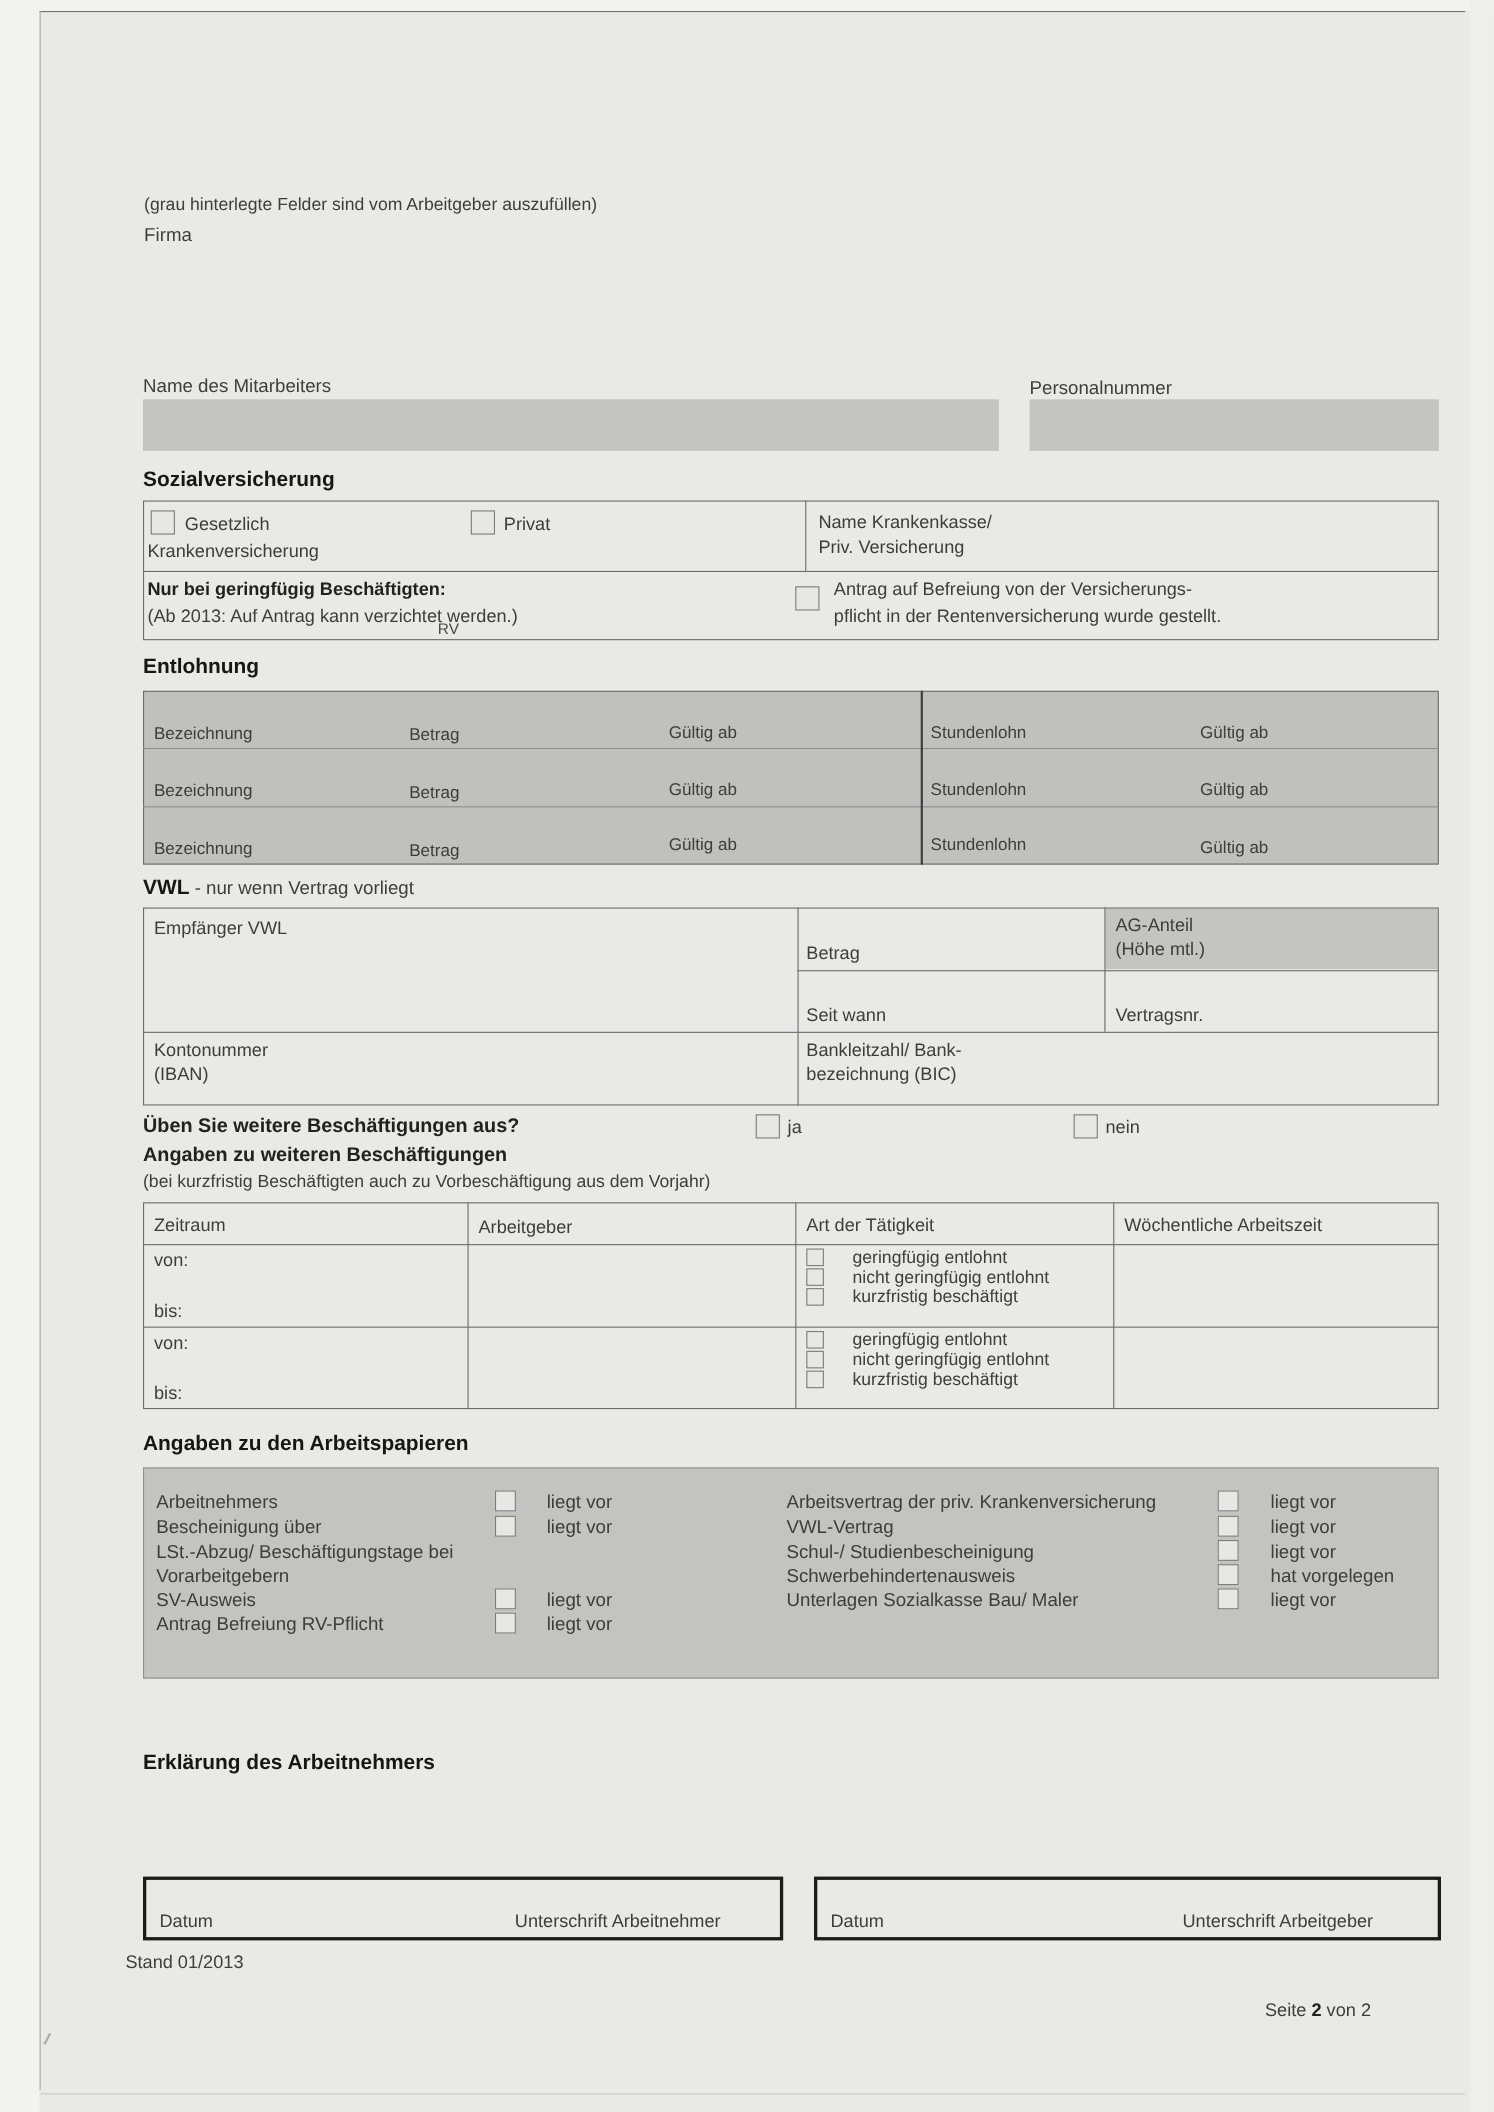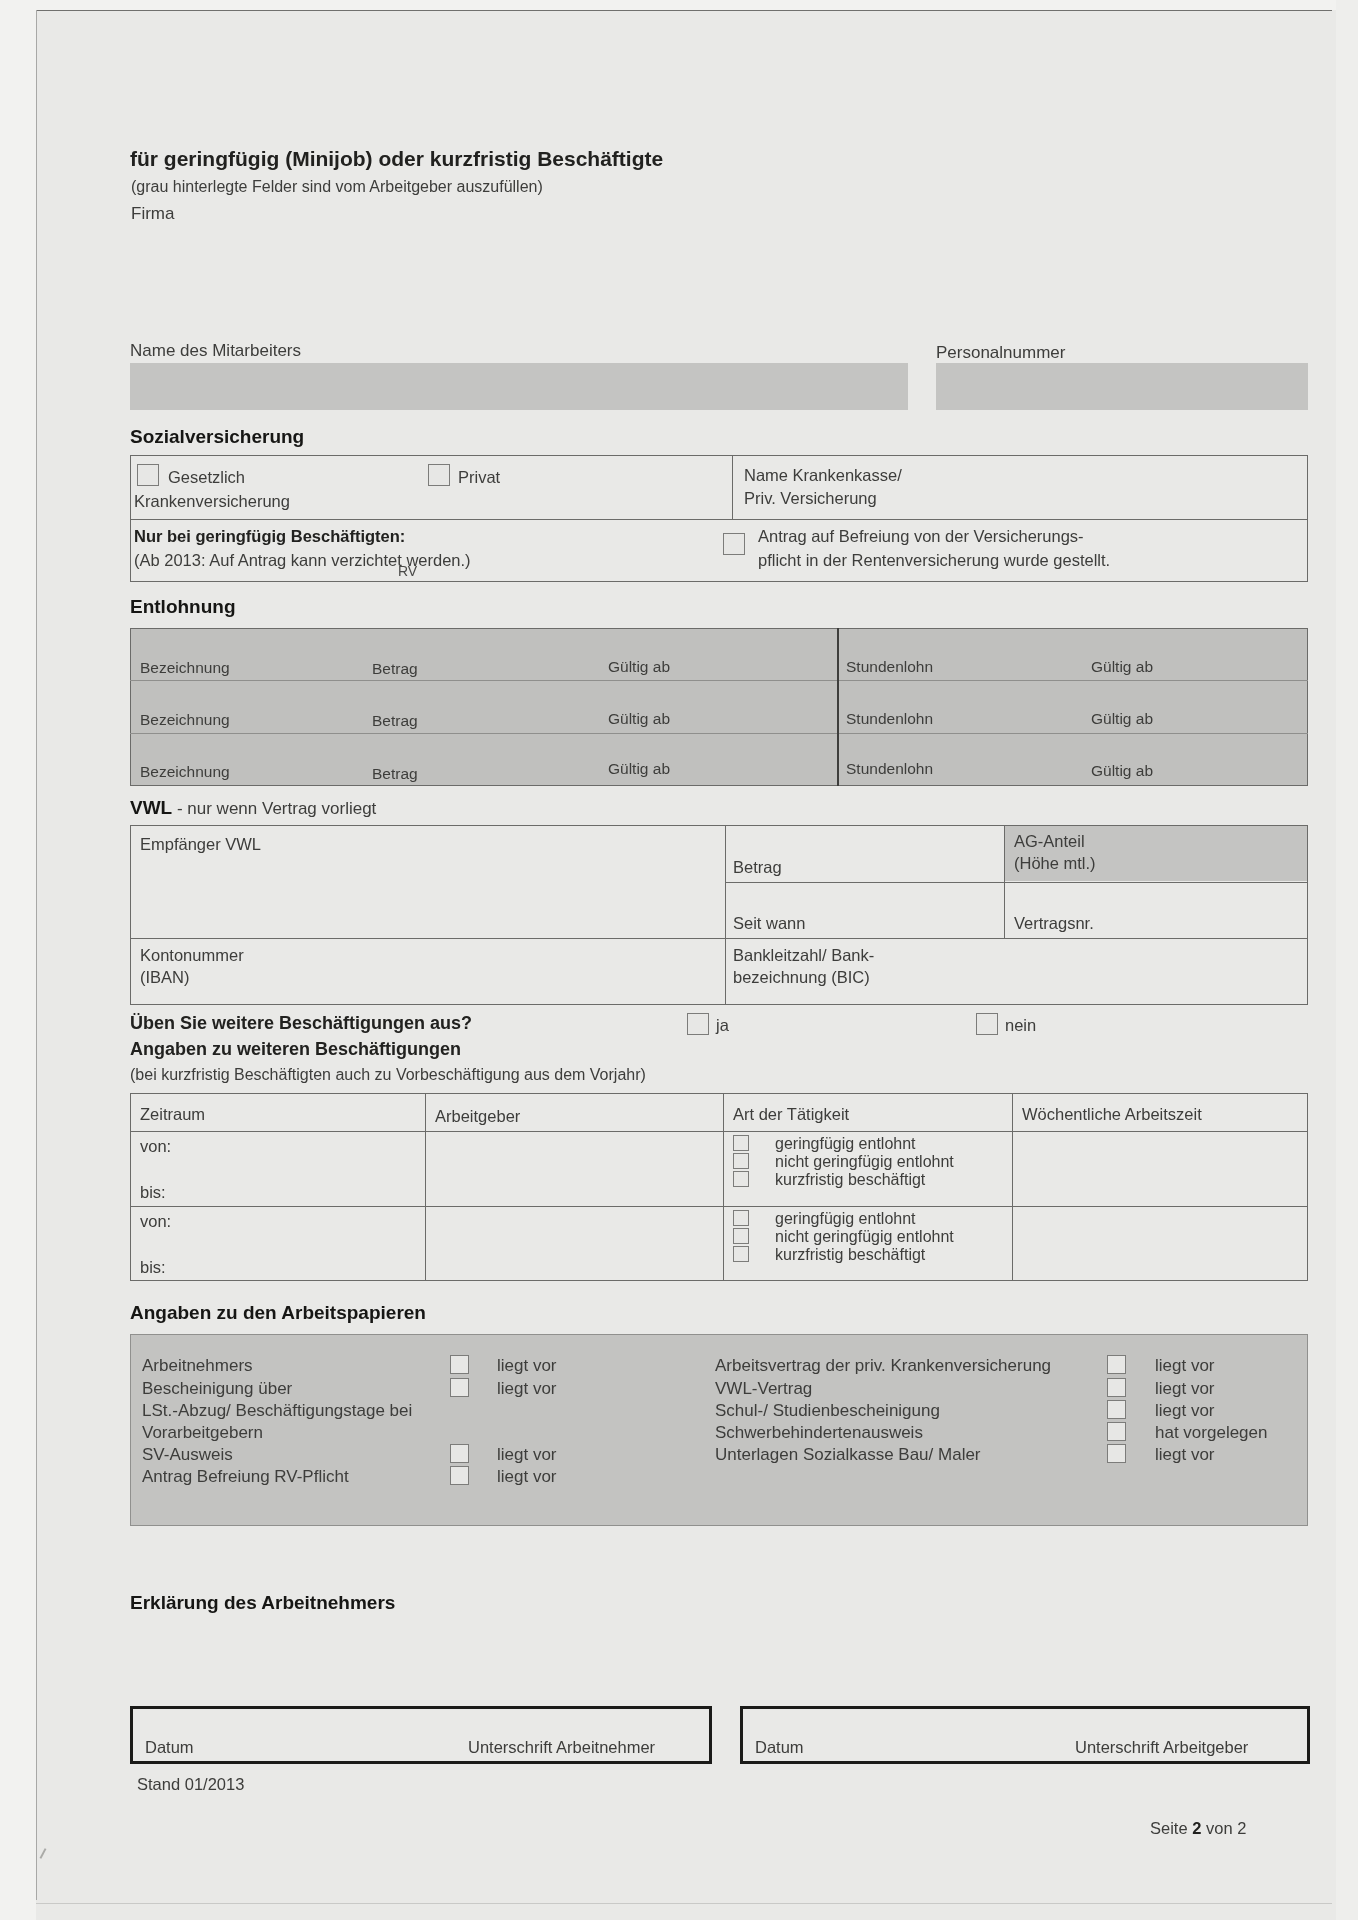--- a/index.html
+++ b/index.html
@@ -33,21 +33,20 @@
 <div class="canvas">
 
   <div class="strip" style="left:0;top:0;width:1358px;height:10px;"></div>
   <div class="strip" style="left:0;top:0;width:36px;height:1920px;"></div>
   <div class="strip" style="left:1336px;top:0;width:22px;height:1920px;background:#eeeeec;"></div>
   <div class="hl" style="left:36px;top:10px;width:1296px;border-top-color:#70706e;"></div>
   <div class="vl frame" style="left:36px;top:10px;height:1890px;"></div>
   <div class="hl faint" style="left:36px;top:1903px;width:1296px;"></div>
   <div class="artifact" style="left:42px;top:1848px;"></div>
 
-  <div class="t fs21 b" style="left:130px;top:146px;">für geringfügig (Minijob) oder kurzfristig Beschäftigte</div>
   <div class="t fs16" style="left:131px;top:177px;">(grau hinterlegte Felder sind vom Arbeitgeber auszufüllen)</div>
   <div class="t fs17" style="left:131px;top:204px;">Firma</div>
 
   <div class="t fs17" style="left:130px;top:341px;">Name des Mitarbeiters</div>
   <div class="t fs17" style="left:936px;top:343px;">Personalnummer</div>
   <div class="field" style="left:130px;top:363px;width:778px;height:47px;"></div>
   <div class="field" style="left:936px;top:363px;width:372px;height:47px;"></div>
 
   <div class="t h" style="left:130px;top:426px;">Sozialversicherung</div>
   <div class="box" style="left:130px;top:455px;width:1178px;height:127px;"></div>
@@ -189,18 +188,18 @@
 
   <div class="t h" style="left:130px;top:1592px;">Erklärung des Arbeitnehmers</div>
 
   <div class="sigbox" style="left:130px;top:1706px;width:582px;"></div>
   <div class="t" style="left:145px;top:1738px;">Datum</div>
   <div class="t" style="left:468px;top:1738px;">Unterschrift Arbeitnehmer</div>
   <div class="sigbox" style="left:740px;top:1706px;width:570px;"></div>
   <div class="t" style="left:755px;top:1738px;">Datum</div>
   <div class="t" style="left:1075px;top:1738px;">Unterschrift Arbeitgeber</div>
 
-  <div class="t" style="left:137px;top:1775px;">Stand 01/2013</div>
+  <div class="t" style="left:114px;top:1775px;">Stand 01/2013</div>
   <div class="t pagenum" style="left:1150px;top:1819px;width:158px;text-align:left;">
     <span>Seite</span>&nbsp;<span class="b">2</span>&nbsp;<span>von</span>&nbsp;<span>2</span>
   </div>
 
 </div>
 
 </body></html>

